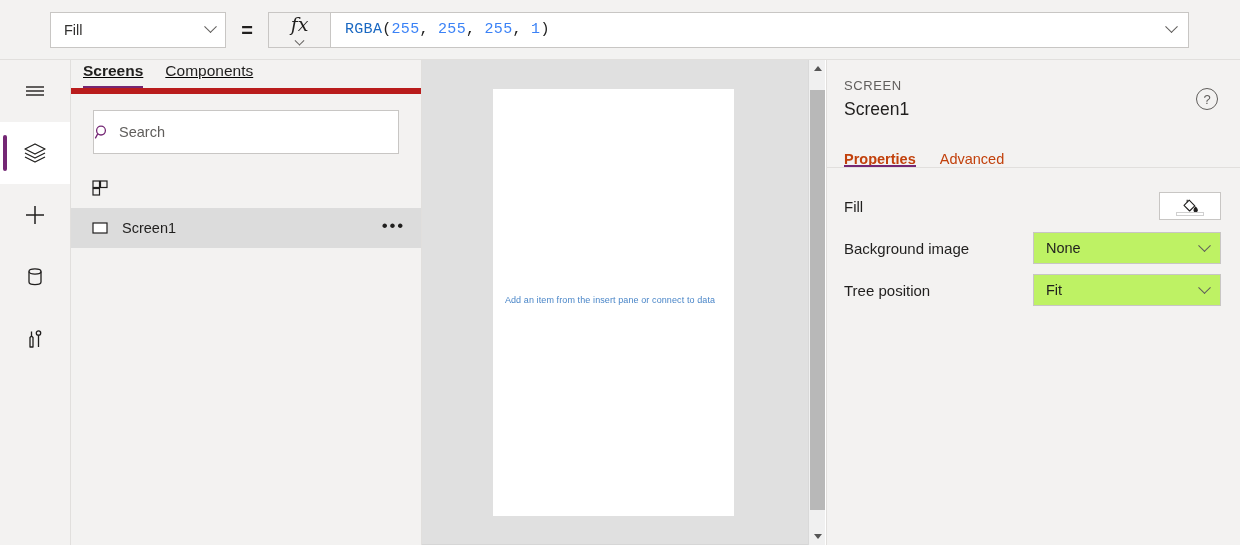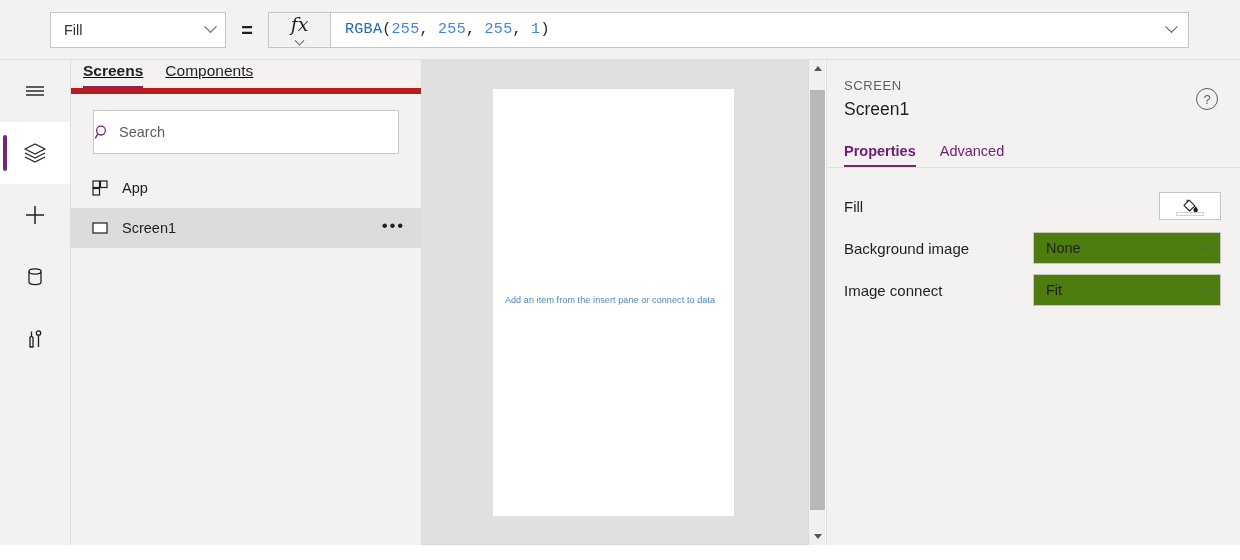--- a/index.html
+++ b/index.html
@@ -315,22 +315,21 @@
     display: flex;
     align-items: flex-end;
     height: 32px;
     padding-left: 17px;
     gap: 24px;
     border-bottom: 1px solid #e1dfdd;
   }
   .props-tab {
     position: relative;
     font-size: 14.5px;
-    color: #701a75;
-    padding-bottom: 8px;
+    color: #c2410c;
     cursor: pointer;
   }
   .props-tab.active { font-weight: bold; }
   .props-tab.active::after {
     content: "";
     position: absolute;
     left: 0; bottom: 0;
     width: 100%; height: 2.5px;
     background: #742774;
   }
@@ -342,21 +341,21 @@
     height: 40px;
     margin-bottom: 2px;
   }
   .prop-label {
     flex: 1;
     font-size: 15px;
     color: #201f1e;
   }
   .prop-dd {
     width: 188px; height: 32px;
-    background: #4d7c0f;
+    background: #bef264;
     border: 1px solid #c8c6c4;
     display: flex;
     align-items: center;
     justify-content: space-between;
     padding: 0 11px 0 12px;
     font-size: 14.5px;
     color: #201f1e;
     cursor: pointer;
   }
   .fill-btn {
@@ -478,21 +477,20 @@
     <div class="tree-list">
 
       <div class="tree-row">
         <svg width="18" height="18" viewBox="0 0 18 18">
           <g fill="none" stroke="#201f1e" stroke-width="1.2">
             <rect x="2" y="2" width="6.5" height="6.5"></rect>
             <rect x="9.5" y="2" width="6.5" height="6.5"></rect>
             <rect x="2" y="9.5" width="6.5" height="6.5"></rect>
           </g>
         </svg>
-        <span class="name">App</span>
       </div>
 
       <div class="tree-row selected">
         <svg width="18" height="18" viewBox="0 0 18 18">
           <rect x="2" y="4" width="14" height="10" fill="#ffffff" stroke="#201f1e" stroke-width="1.2"></rect>
         </svg>
         <span class="name">Screen1</span>
         <span class="ellipsis">•••</span>
       </div>
     </div>
@@ -547,21 +545,21 @@
 
       <div class="prop-row">
         <span class="prop-label">Background image</span>
         <div class="prop-dd">
           <span>None</span>
           <span class="chev"></span>
         </div>
       </div>
 
       <div class="prop-row">
-        <span class="prop-label">Image connect</span>
+        <span class="prop-label">Tree position</span>
         <div class="prop-dd">
           <span>Fit</span>
           <span class="chev"></span>
         </div>
       </div>
     </div>
   </div>
 
 </div>
 

